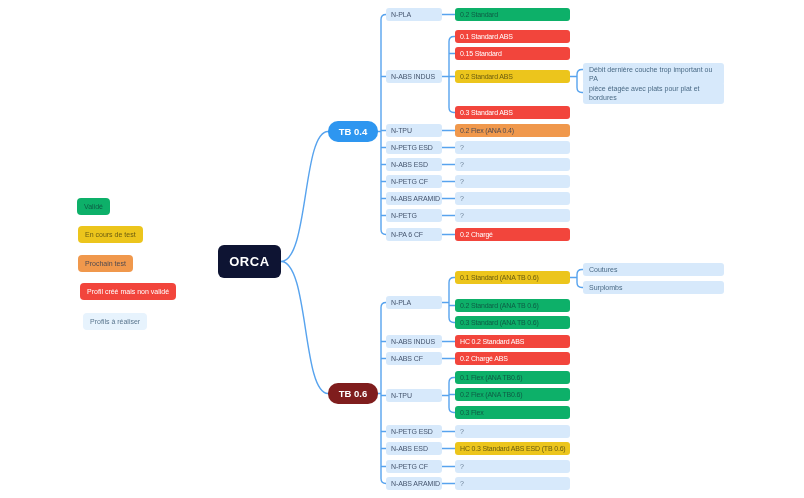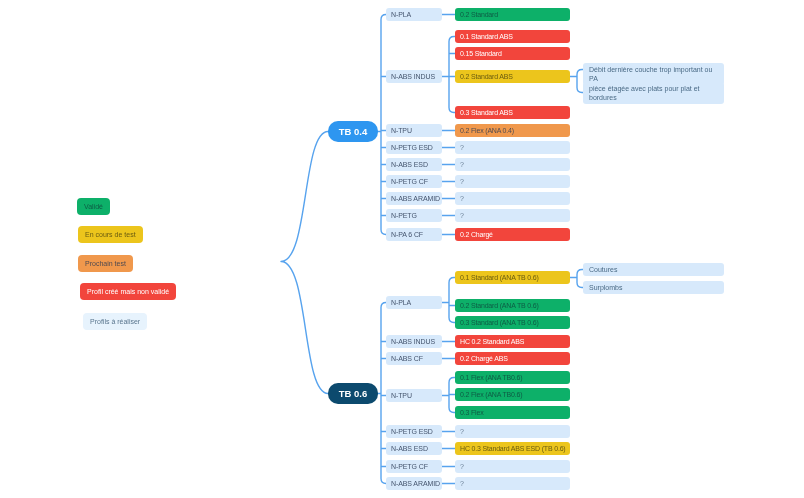--- a/index.html
+++ b/index.html
@@ -48,20 +48,21 @@
   </svg>
 
   <div id="legend">
       <div class="legend-item st-valid" style="left: 77px; top: 198px; background: rgb(13, 176, 105);">Validé</div>
       <div class="legend-item st-testing" style="left: 78px; top: 226px; background: rgb(236, 197, 28);">En cours de test</div>
       <div class="legend-item st-next" style="left: 78px; top: 255px; background: rgb(240, 152, 76);">Prochain test</div>
       <div class="legend-item st-invalid" style="left: 80px; top: 283px; background: rgb(242, 69, 60);">Profil créé mais non validé</div>
       <div class="legend-item st-planned" style="left: 83px; top: 313px; background: rgb(231, 243, 253);">Profils à réaliser</div>
     </div>
 
+  <div id="root-node" style="background: rgb(14, 20, 51);">ORCA</div>
 <div class="node branch" style="left: 328px; top: 121px; width: 50px; height: 21px; background: rgb(46, 150, 240);">TB 0.4</div>
     <div class="node material" style="left: 386px; top: 8px; width: 56px; height: 13px; background: rgb(215, 233, 251);">N-PLA</div>
     <div class="node leaf st-valid" style="left: 455px; top: 8px; width: 115px; height: 13px; background: rgb(13, 176, 105);">0.2 Standard</div>
     <div class="node material" style="left: 386px; top: 70px; width: 56px; height: 13px; background: rgb(215, 233, 251);">N-ABS INDUS</div>
     <div class="node leaf st-invalid" style="left: 455px; top: 30px; width: 115px; height: 13px; background: rgb(242, 69, 60);">0.1 Standard ABS</div>
     <div class="node leaf st-invalid" style="left: 455px; top: 47px; width: 115px; height: 13px; background: rgb(242, 69, 60);">0.15 Standard</div>
     <div class="node leaf st-testing" style="left: 455px; top: 70px; width: 115px; height: 13px; background: rgb(236, 197, 28);">0.2 Standard ABS</div>
     <div class="node note" style="left: 583px; top: 63px; width: 141px; min-height: 13px; background: rgb(215, 233, 251);">Débit dernière couche trop important ou PA</div>
     <div class="node note" style="left: 583px; top: 82px; width: 141px; min-height: 21px; background: rgb(215, 233, 251);">pièce étagée avec plats pour plat et bordures</div>
     <div class="node leaf st-invalid" style="left: 455px; top: 106px; width: 115px; height: 13px; background: rgb(242, 69, 60);">0.3 Standard ABS</div>
@@ -72,21 +73,21 @@
     <div class="node material" style="left: 386px; top: 158px; width: 56px; height: 13px; background: rgb(215, 233, 251);">N-ABS ESD</div>
     <div class="node leaf st-todo" style="left: 455px; top: 158px; width: 115px; height: 13px; background: rgb(215, 233, 251);">?</div>
     <div class="node material" style="left: 386px; top: 175px; width: 56px; height: 13px; background: rgb(215, 233, 251);">N-PETG CF</div>
     <div class="node leaf st-todo" style="left: 455px; top: 175px; width: 115px; height: 13px; background: rgb(215, 233, 251);">?</div>
     <div class="node material" style="left: 386px; top: 192px; width: 56px; height: 13px; background: rgb(215, 233, 251);">N-ABS ARAMID</div>
     <div class="node leaf st-todo" style="left: 455px; top: 192px; width: 115px; height: 13px; background: rgb(215, 233, 251);">?</div>
     <div class="node material" style="left: 386px; top: 209px; width: 56px; height: 13px; background: rgb(215, 233, 251);">N-PETG</div>
     <div class="node leaf st-todo" style="left: 455px; top: 209px; width: 115px; height: 13px; background: rgb(215, 233, 251);">?</div>
     <div class="node material" style="left: 386px; top: 228px; width: 56px; height: 13px; background: rgb(215, 233, 251);">N-PA 6 CF</div>
     <div class="node leaf st-invalid" style="left: 455px; top: 228px; width: 115px; height: 13px; background: rgb(242, 69, 60);">0.2 Chargé</div>
-    <div class="node branch" style="left: 328px; top: 383px; width: 50px; height: 21px; background: #0c4a6e;">TB 0.6</div>
+    <div class="node branch" style="left: 328px; top: 383px; width: 50px; height: 21px; background: #7f1d1d;">TB 0.6</div>
     <div class="node material" style="left: 386px; top: 296px; width: 56px; height: 13px; background: rgb(215, 233, 251);">N-PLA</div>
     <div class="node leaf st-testing" style="left: 455px; top: 271px; width: 115px; height: 13px; background: rgb(236, 197, 28);">0.1 Standard (ANA TB 0.6)</div>
     <div class="node note" style="left: 583px; top: 263px; width: 141px; min-height: 13px; background: rgb(215, 233, 251);">Coutures</div>
     <div class="node note" style="left: 583px; top: 281px; width: 141px; min-height: 13px; background: rgb(215, 233, 251);">Surplombs</div>
     <div class="node leaf st-valid" style="left: 455px; top: 299px; width: 115px; height: 13px; background: rgb(13, 176, 105);">0.2 Standard (ANA TB 0.6)</div>
     <div class="node leaf st-valid" style="left: 455px; top: 316px; width: 115px; height: 13px; background: rgb(13, 176, 105);">0.3 Standard (ANA TB 0.6)</div>
     <div class="node material" style="left: 386px; top: 335px; width: 56px; height: 13px; background: rgb(215, 233, 251);">N-ABS INDUS</div>
     <div class="node leaf st-invalid" style="left: 455px; top: 335px; width: 115px; height: 13px; background: rgb(242, 69, 60);">HC 0.2 Standard ABS</div>
     <div class="node material" style="left: 386px; top: 352px; width: 56px; height: 13px; background: rgb(215, 233, 251);">N-ABS CF</div>
     <div class="node leaf st-invalid" style="left: 455px; top: 352px; width: 115px; height: 13px; background: rgb(242, 69, 60);">0.2 Chargé ABS</div>

